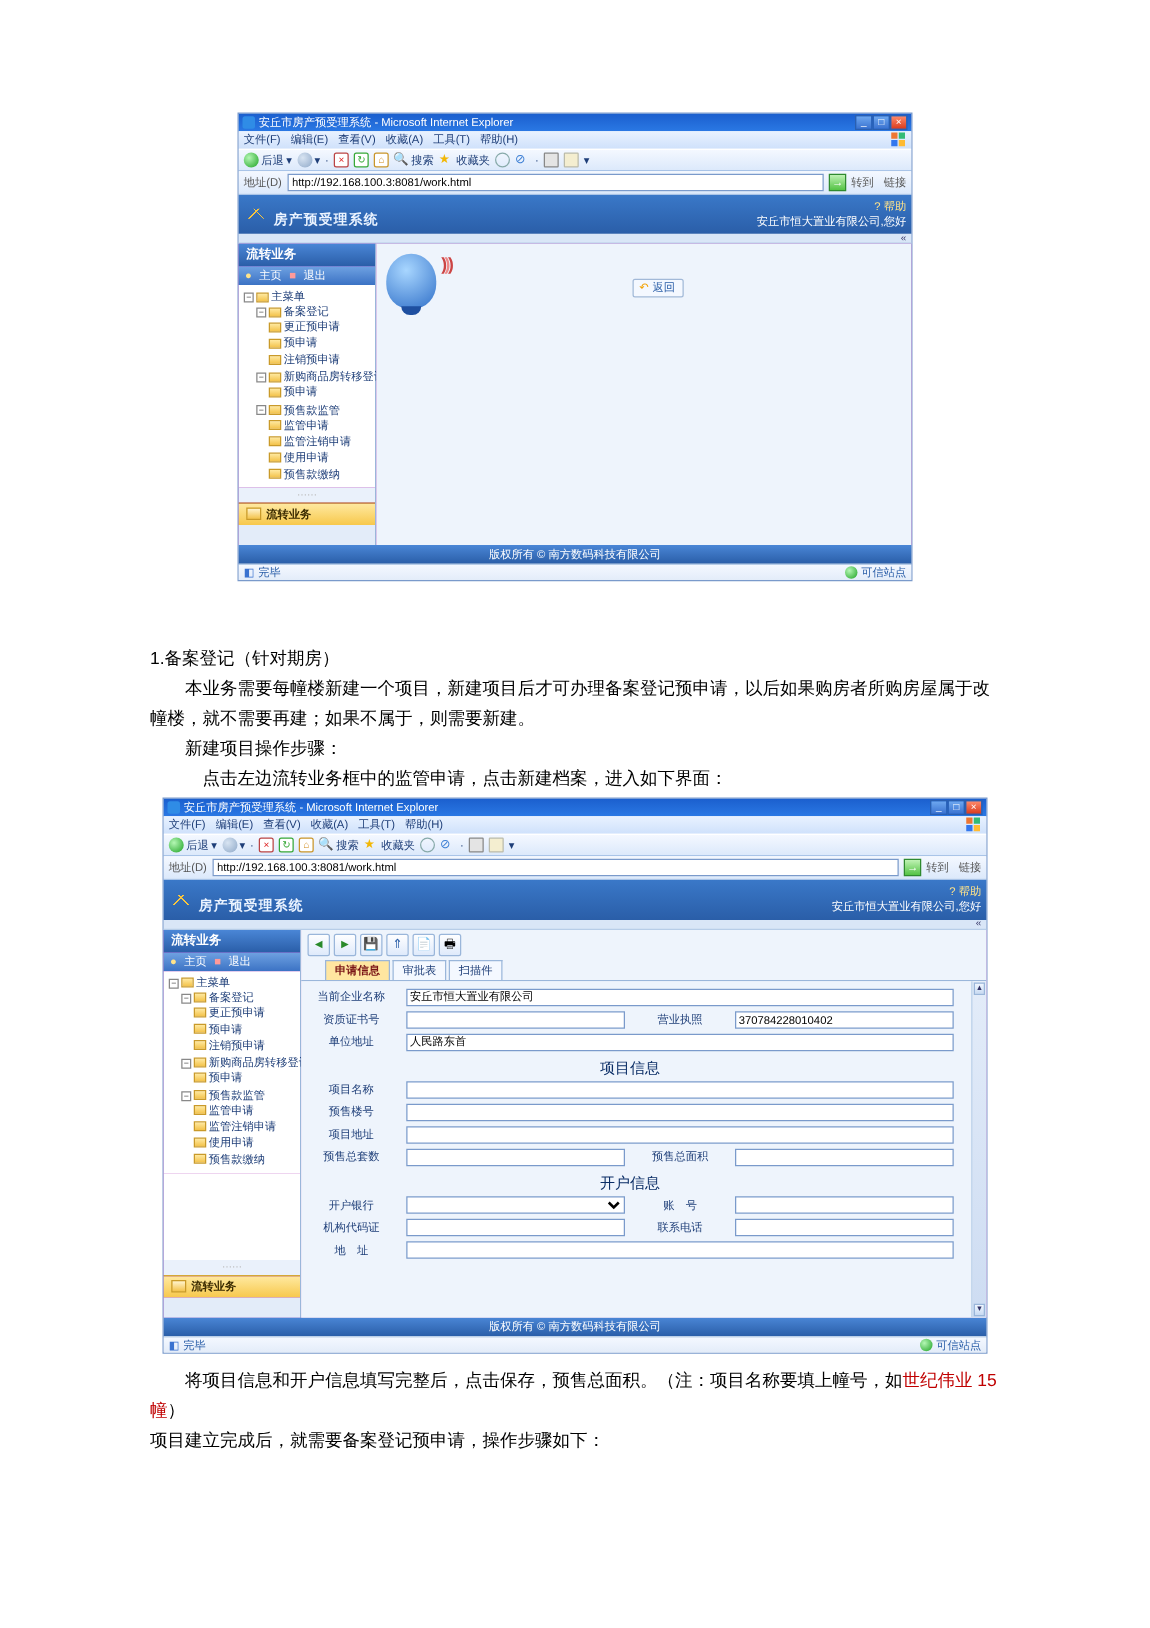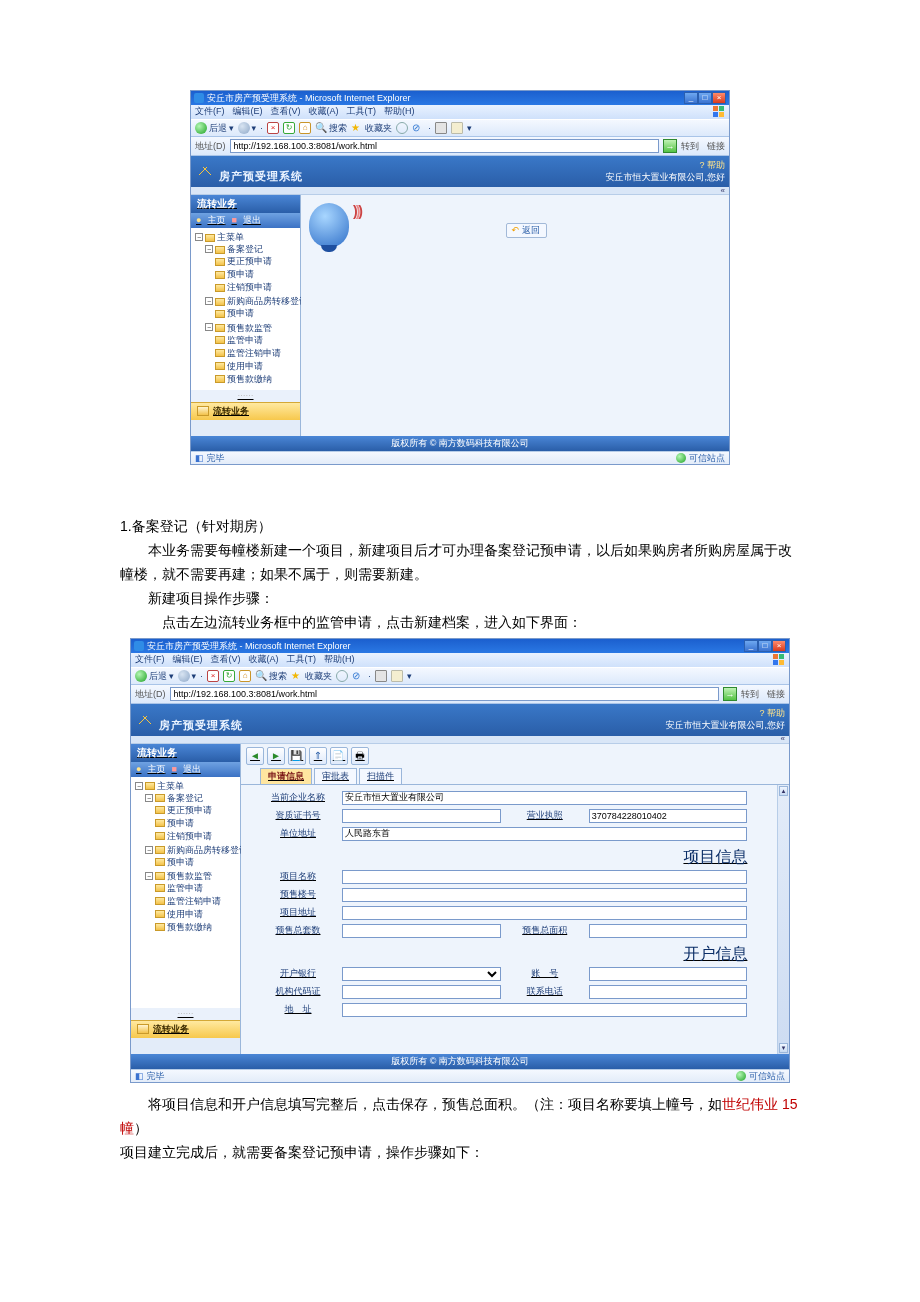--- a/index.html
+++ b/index.html
@@ -106,21 +106,21 @@
     margin-left: auto; text-align: right; font-size: 9px;
     line-height: 1.3;
   }
   .appheader-right .help { color: #ffe38a; }
   .s1 .apphr-row, .s2 .apphr-row {
     height: 8px; background: #d9e6f7; border-bottom: 1px solid #b7cde8;
     display: flex; align-items: center; padding-right: 4px;
   }
   .apphr-row .mini { margin-left: auto; color: #336; font-size: 8px; }
   
-  .app-body { display: flex; background: #a21caf; text-decoration: underline; }
+  .app-body { display: flex; background: #a21caf; }
   .sidebar {
     width: 110px; border-right: 1px solid #9ab6da;
     display: flex; flex-direction: column;
   }
   .side-title {
     background: linear-gradient(#4a86d6, #2a5ea8);
     color: #fff; font-size: 10px; font-weight: bold;
     padding: 3px 6px;
   }
   .side-toolbar {
@@ -235,21 +235,21 @@
   }
   .tabs .tab {
     padding: 2px 7px; border: 1px solid #9ab6da;
     border-bottom: none; background: #f4f8ff; margin-right: 2px;
     color: #1e3e78;
   }
   .tabs .tab.active {
     background: #ffe6a0; color: #7a1516; font-weight: bold;
   }
   .form-area {
-    flex: 1; background: #eef4fc; padding: 4px 17px; overflow: hidden;
+    flex: 1; background: #eef4fc; padding: 4px 0; overflow: hidden;
     position: relative;
   }
   .form-area::after {
     content: ""; position: absolute; right: 0; top: 0; bottom: 0;
     width: 11px; background: linear-gradient(#e3ecf9, #cddcf2);
     border-left: 1px solid #b7cde8;
   }
   .s2 .scroll-up {
     position: absolute; right: 1px; top: 1px; width: 9px; height: 10px;
     background: linear-gradient(#f0f6ff, #c8daf2);
@@ -263,21 +263,21 @@
     color: #336; line-height: 8px; z-index: 2;
   }
   table.form {
     width: 96%; border-collapse: collapse; font-size: 9px; color: #1e3e78;
   }
   table.form td {
     padding: 2px 4px; vertical-align: middle;
   }
   table.form td.lbl { width: 80px; text-align: center; }
   table.form td.sec {
-    text-align: right; padding-top: 4px; font-size: 16px;
+    text-align: center; padding-top: 4px; font-size: 12px;
     color: #0a2d66;
   }
   table.form input[type=text] {
     width: 100%; font-size: 9px; border: 1px solid #7a9acb;
     padding: 1px 2px; background: #fff;
   }
   table.form .ro { background: #fff; color: #000; }
   table.form select {
     font-size: 9px; border: 1px solid #7a9acb; width: 100%; background: #fff;
   }

